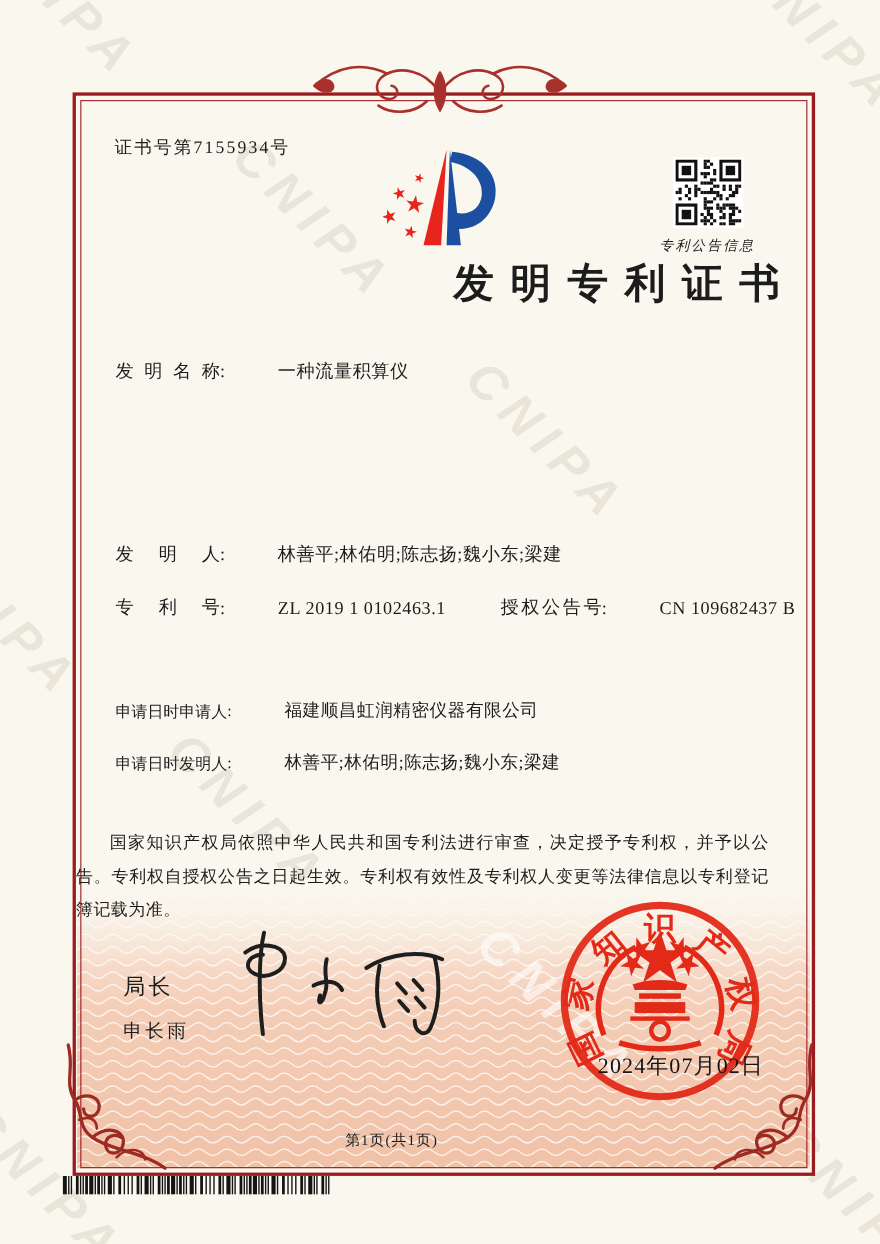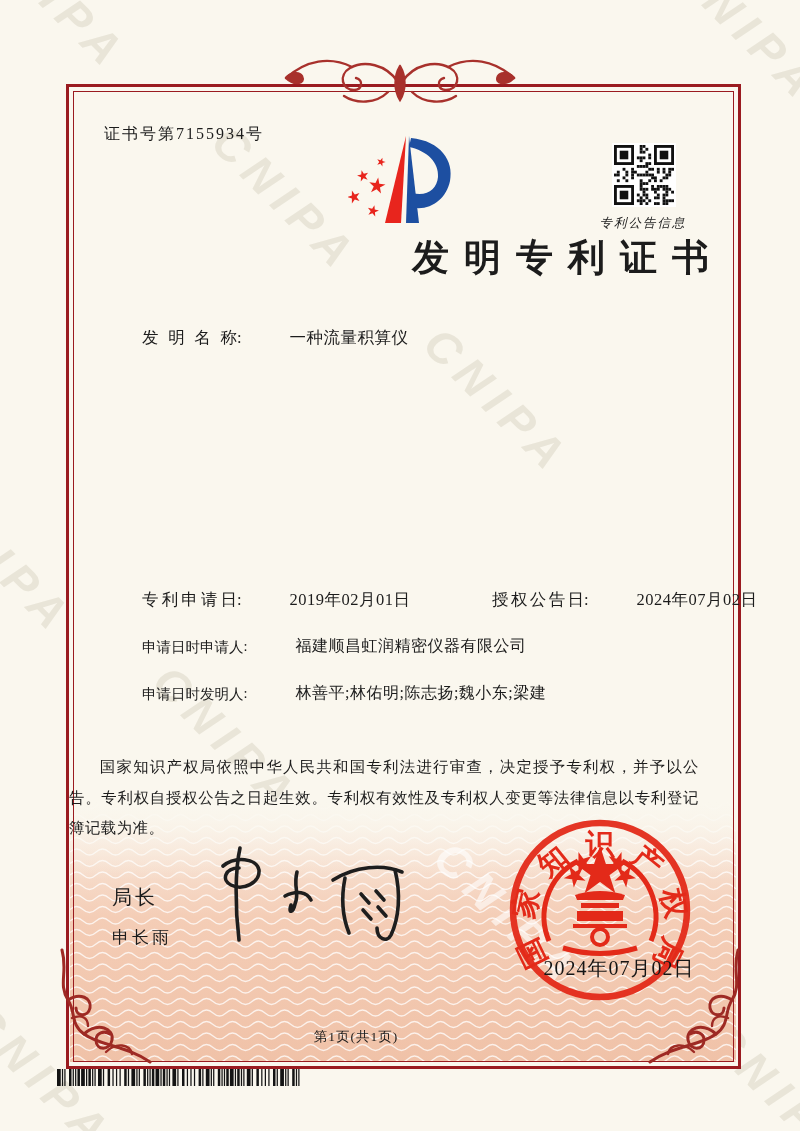--- a/index.html
+++ b/index.html
@@ -32,21 +32,21 @@
   .certno{position:absolute;left:104px;top:124px;font-size:16px;letter-spacing:2px;z-index:4;}
   .logo{position:absolute;left:348px;top:133px;z-index:4;}
   .qr{position:absolute;left:612px;top:143px;z-index:4;background:#fff;padding:2px;}
   .qr-label{position:absolute;left:592px;top:215px;width:102px;text-align:center;
             font-size:12.5px;letter-spacing:2px;font-style:italic;z-index:4;}
   .title{position:absolute;left:0;top:233px;width:724px;text-align:right;font-size:37px;
          font-weight:bold;letter-spacing:15px;text-indent:15px;z-index:4;}
 
   
   .row{position:absolute;left:105px;font-size:16.5px;white-space:nowrap;z-index:4;}
-  .jl{display:inline-block;width:95px;text-align:justify;text-align-last:justify;vertical-align:bottom;margin-left:37px;}
+  .jl{display:inline-block;width:95px;text-align:justify;text-align-last:justify;vertical-align:bottom;}
   .colon{margin-right:12px;}
   .val{letter-spacing:.5px;margin-left:36px;}
   .row.small{font-size:14.5px;}
   .row.small .jl{width:auto;text-align-last:auto;}
   .rcol{position:absolute;left:350px;top:0;white-space:nowrap;}
   .rcol .jl{width:92px;}
 
   
   .statement{position:absolute;left:69px;top:752px;width:630px;font-size:15.4px;line-height:30.5px;
              text-align:justify;text-indent:2em;z-index:4;letter-spacing:.5px;}
@@ -280,23 +280,26 @@
       <rect x="51" y="60" width="3" height="3" fill="#111"></rect>
       <rect x="54" y="60" width="3" height="3" fill="#111"></rect>
     </svg>
   <div class="qr-label">专利公告信息</div>
 
   <div class="title">发明专利证书</div>
 
   <div class="row" style="top:327px;">
     <span class="jl">发明名称</span><span class="colon">:</span><span class="val">一种流量积算仪</span>
   </div>
-  <div class="row" style="top:589px;">
-    <span class="jl">专利申请日</span><span class="colon">:</span><span class="val">2019年02月01日</span>
-    <span class="rcol"><span class="jl">授权公告日</span><span class="colon">:</span><span class="val">2024年07月02日</span></span>
+  <div class="row" style="top:493px;">
+    <span class="jl">发明人</span><span class="colon">:</span><span class="val">林善平;林佑明;陈志扬;魏小东;梁建</span>
+  </div>
+  <div class="row" style="top:541px;">
+    <span class="jl">专利号</span><span class="colon">:</span><span class="val">ZL 2019 1 0102463.1</span>
+    <span class="rcol"><span class="jl">授权公告号</span><span class="colon">:</span><span class="val">CN 109682437 B</span></span>
   </div>
   <div class="row small" style="top:683px;">
     <span class="jl">申请日时发明人</span><span class="colon">:</span><span class="val" style="font-size:16px;">林善平;林佑明;陈志扬;魏小东;梁建</span>
   </div>
   <div class="row small" style="top:636px;">
     <span class="jl">申请日时申请人</span><span class="colon">:</span><span class="val" style="font-size:16px;">福建顺昌虹润精密仪器有限公司</span>
   </div>
 
   <div class="statement">国家知识产权局依照中华人民共和国专利法进行审查，决定授予专利权，并予以公告。专利权自授权公告之日起生效。专利权有效性及专利权人变更等法律信息以专利登记簿记载为准。</div>
 

